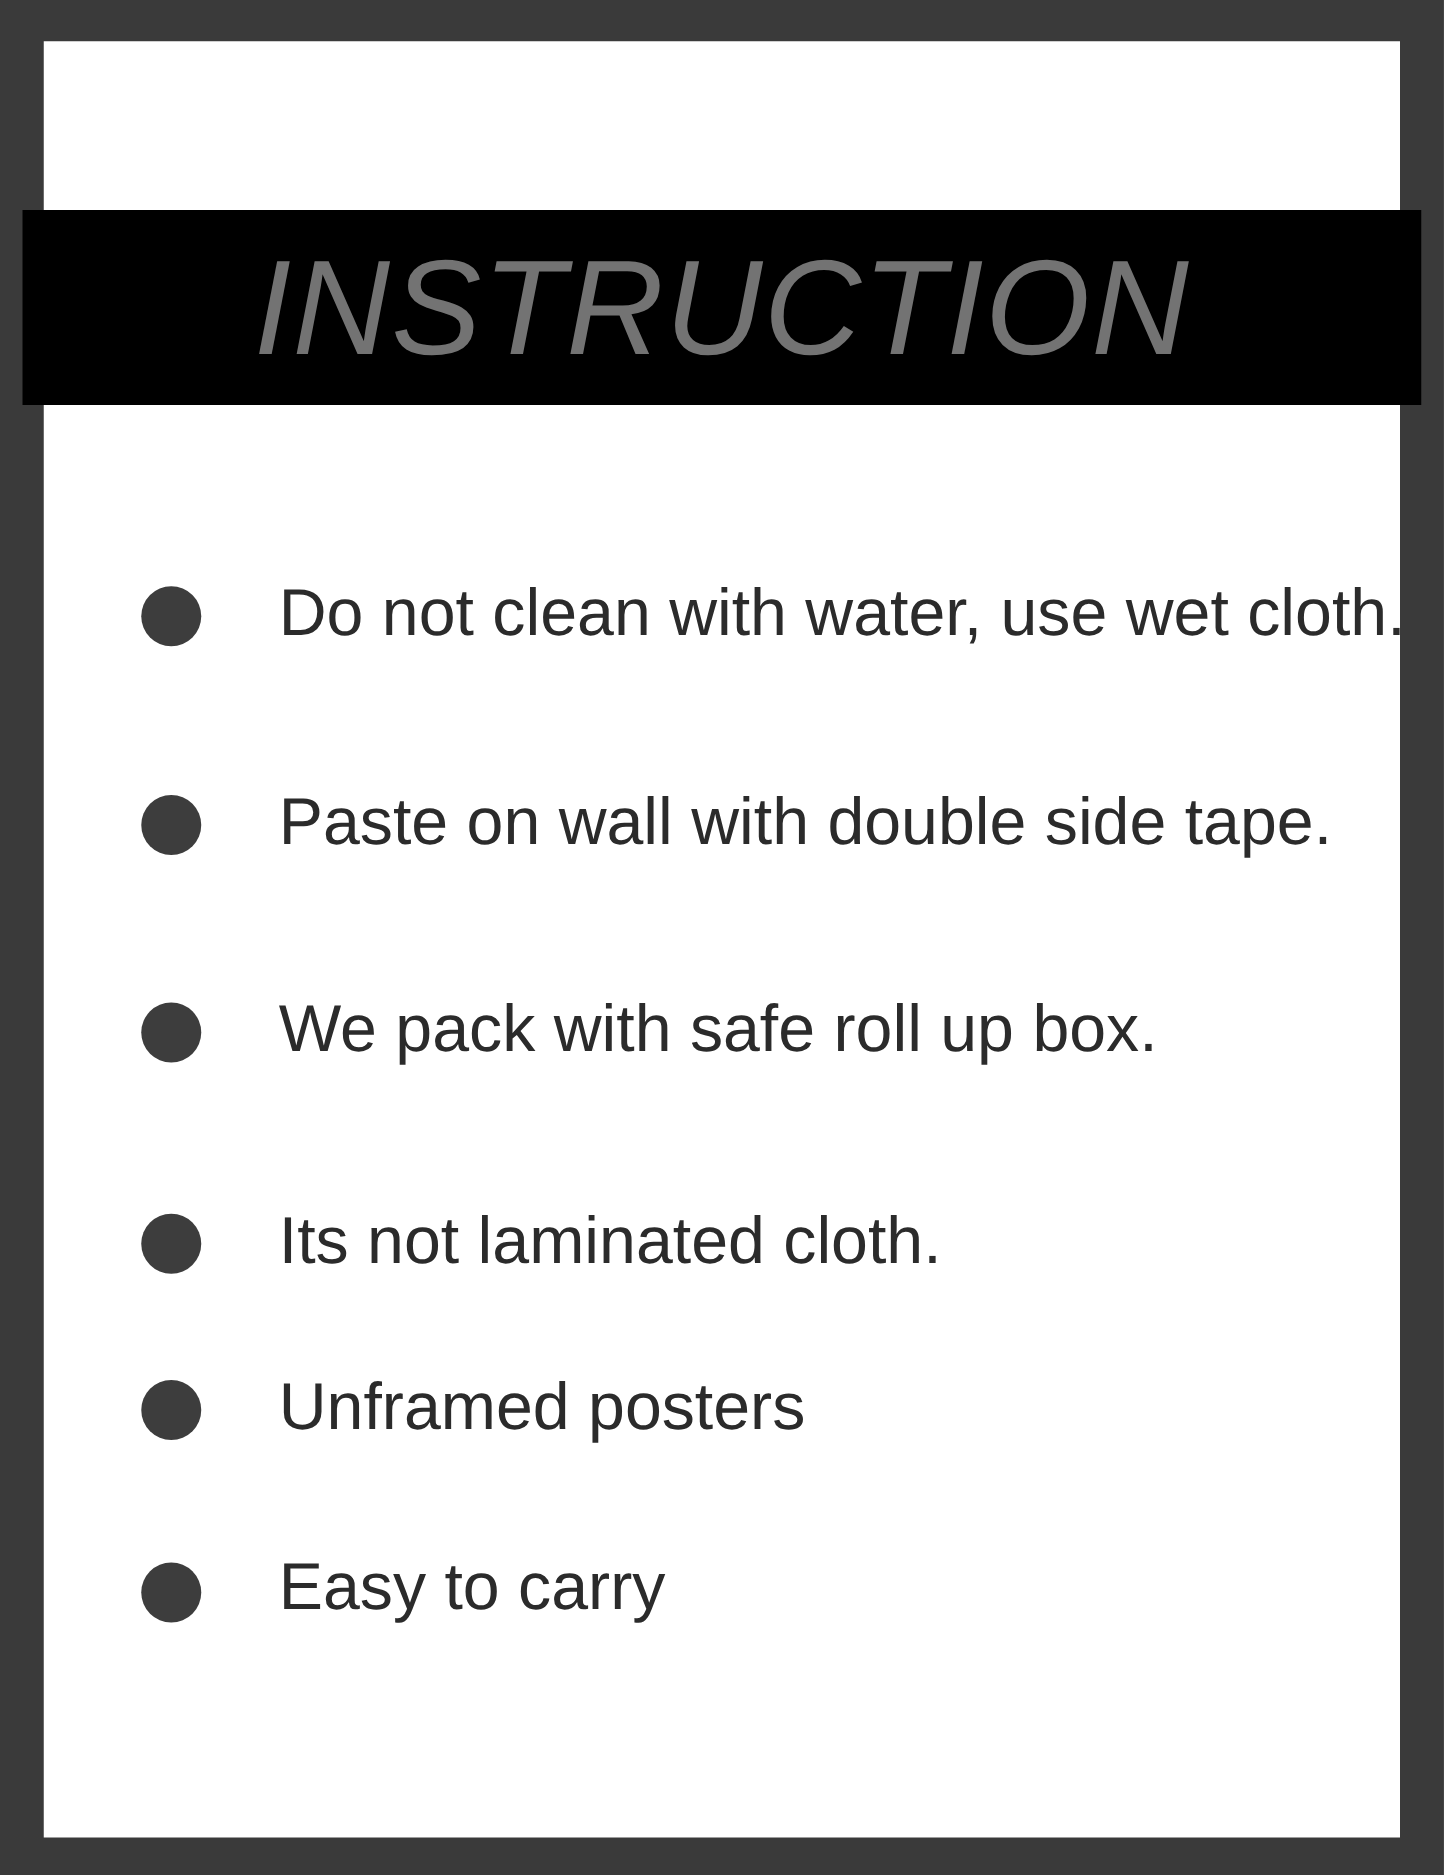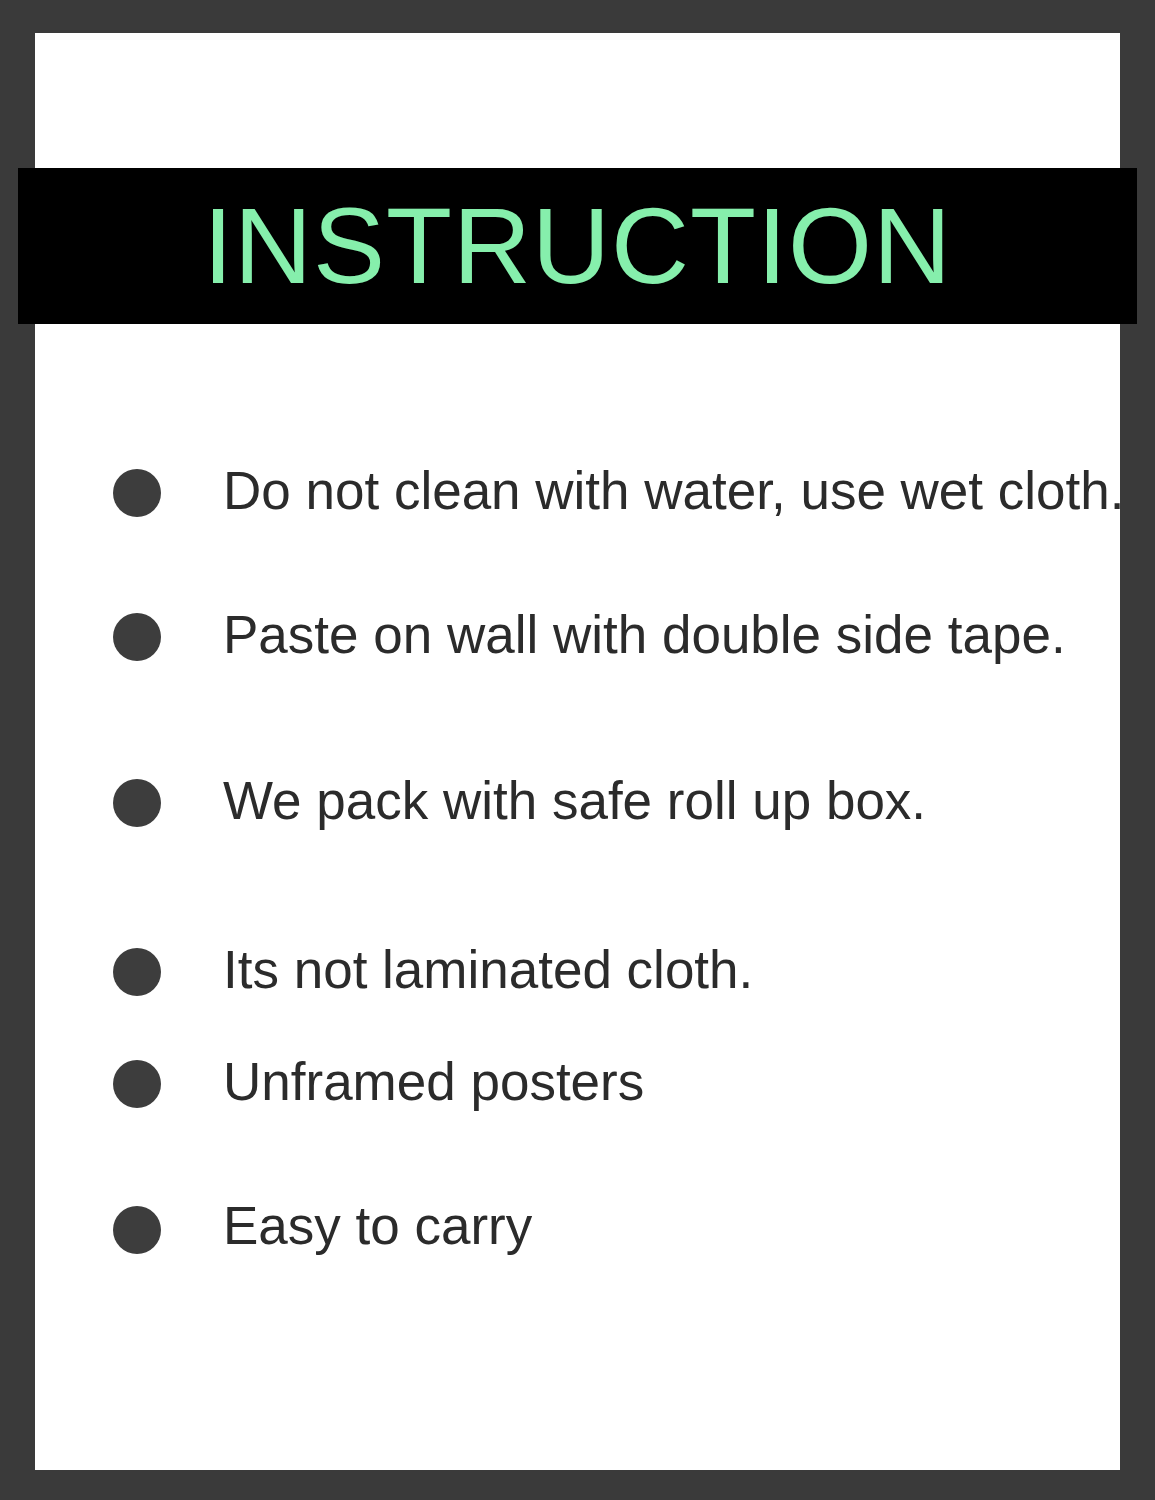--- a/index.html
+++ b/index.html
@@ -35,27 +35,28 @@
     left: 18px;
     top: 168px;
     width: 1119px;
     height: 156px;
     background: #000000;
     display: flex;
     align-items: center;
     justify-content: center;
   }
   .title-text {
-    color: #86efac;
+    color: #737373;
     font-family: "Liberation Sans", sans-serif;
     font-size: 108px;
     font-weight: 400;
     letter-spacing: 1px;
     line-height: 1;
     white-space: nowrap;
+    font-style: italic;
   }
   .list {
     position: absolute;
     left: 35px;
     top: 430px;
     width: 1085px;
   }
   .item {
     display: flex;
     align-items: flex-start;
@@ -73,24 +74,24 @@
   .item-text {
     margin-left: 62px;
     font-family: "Liberation Sans", sans-serif;
     font-size: 53px;
     color: #2b2b2b;
     line-height: 1.05;
     white-space: nowrap;
   }
   
   .item.r0 { margin-top: 0px; }
-  .item.r1 { margin-top: 88px; }
+  .item.r1 { margin-top: 111px; }
   .item.r2 { margin-top: 111px; text-align: center; }
   .item.r3 { margin-top: 113px; }
-  .item.r4 { margin-top: 56px; }
+  .item.r4 { margin-top: 77px; }
   .item.r5 { margin-top: 89px; align-items: flex-end; }
 </style>
 </head>
 <body>
 
 <div class="poster">
   <div class="sheet">
 
     <div class="list">
 

